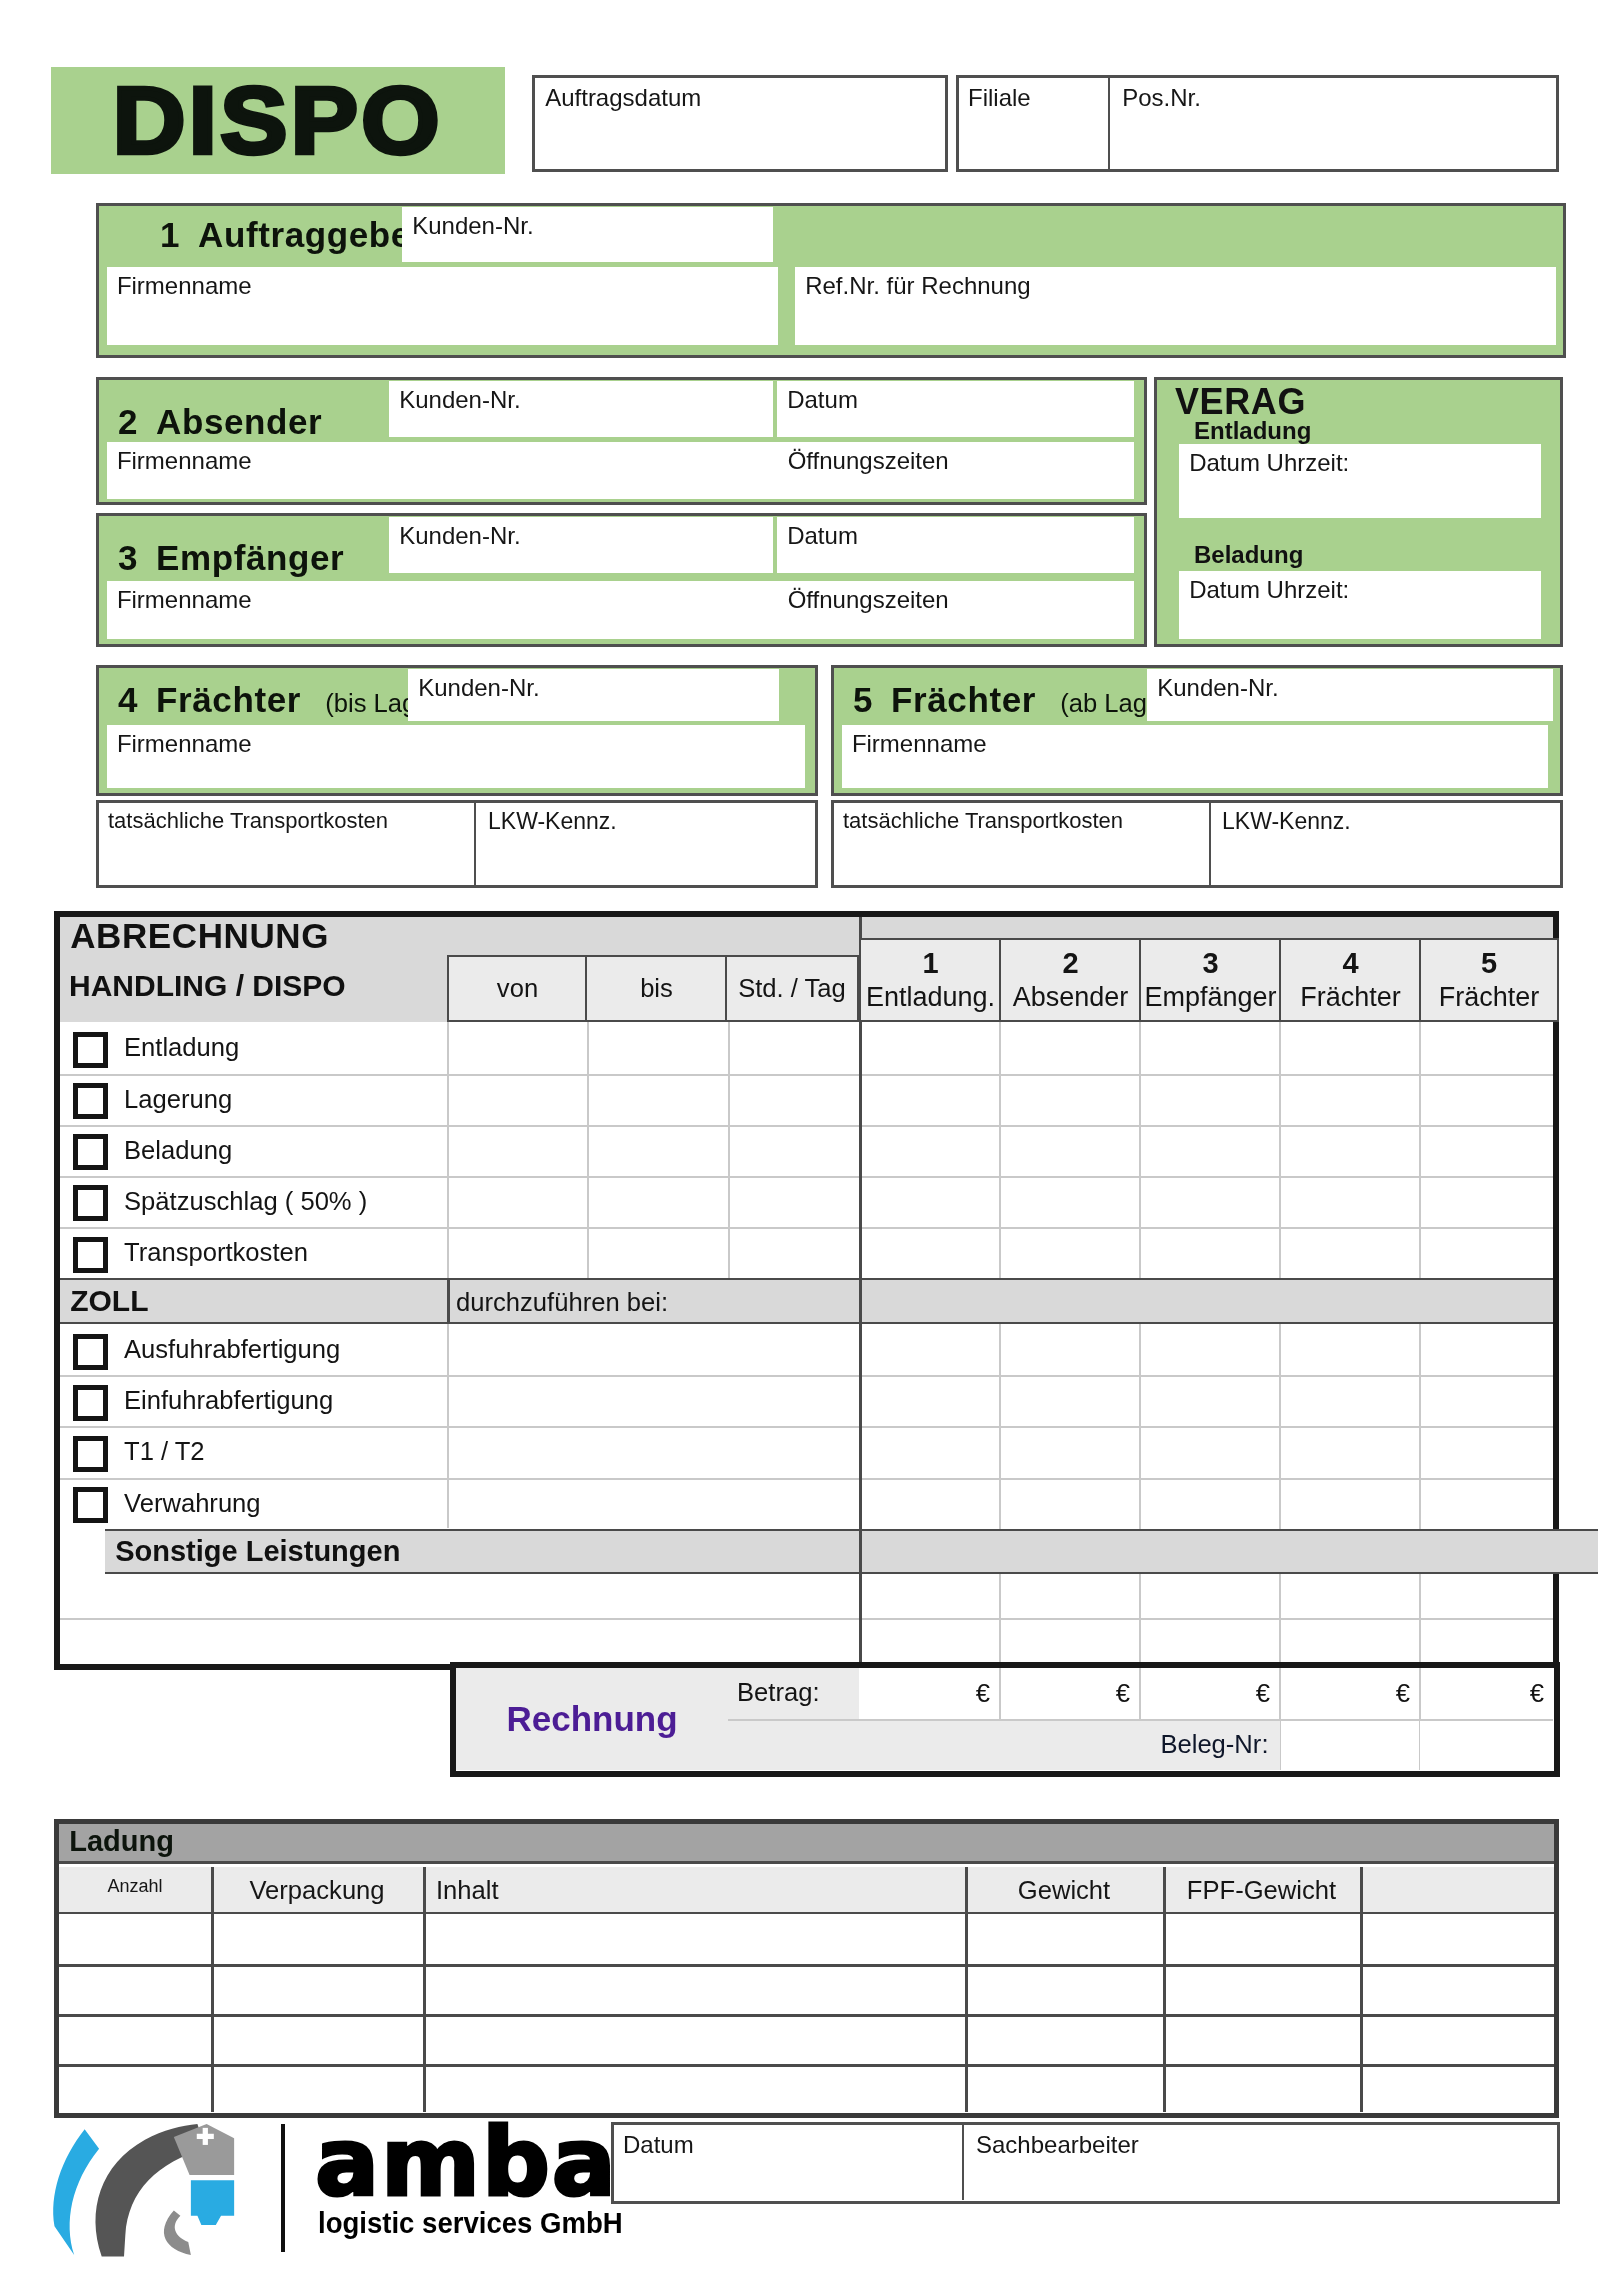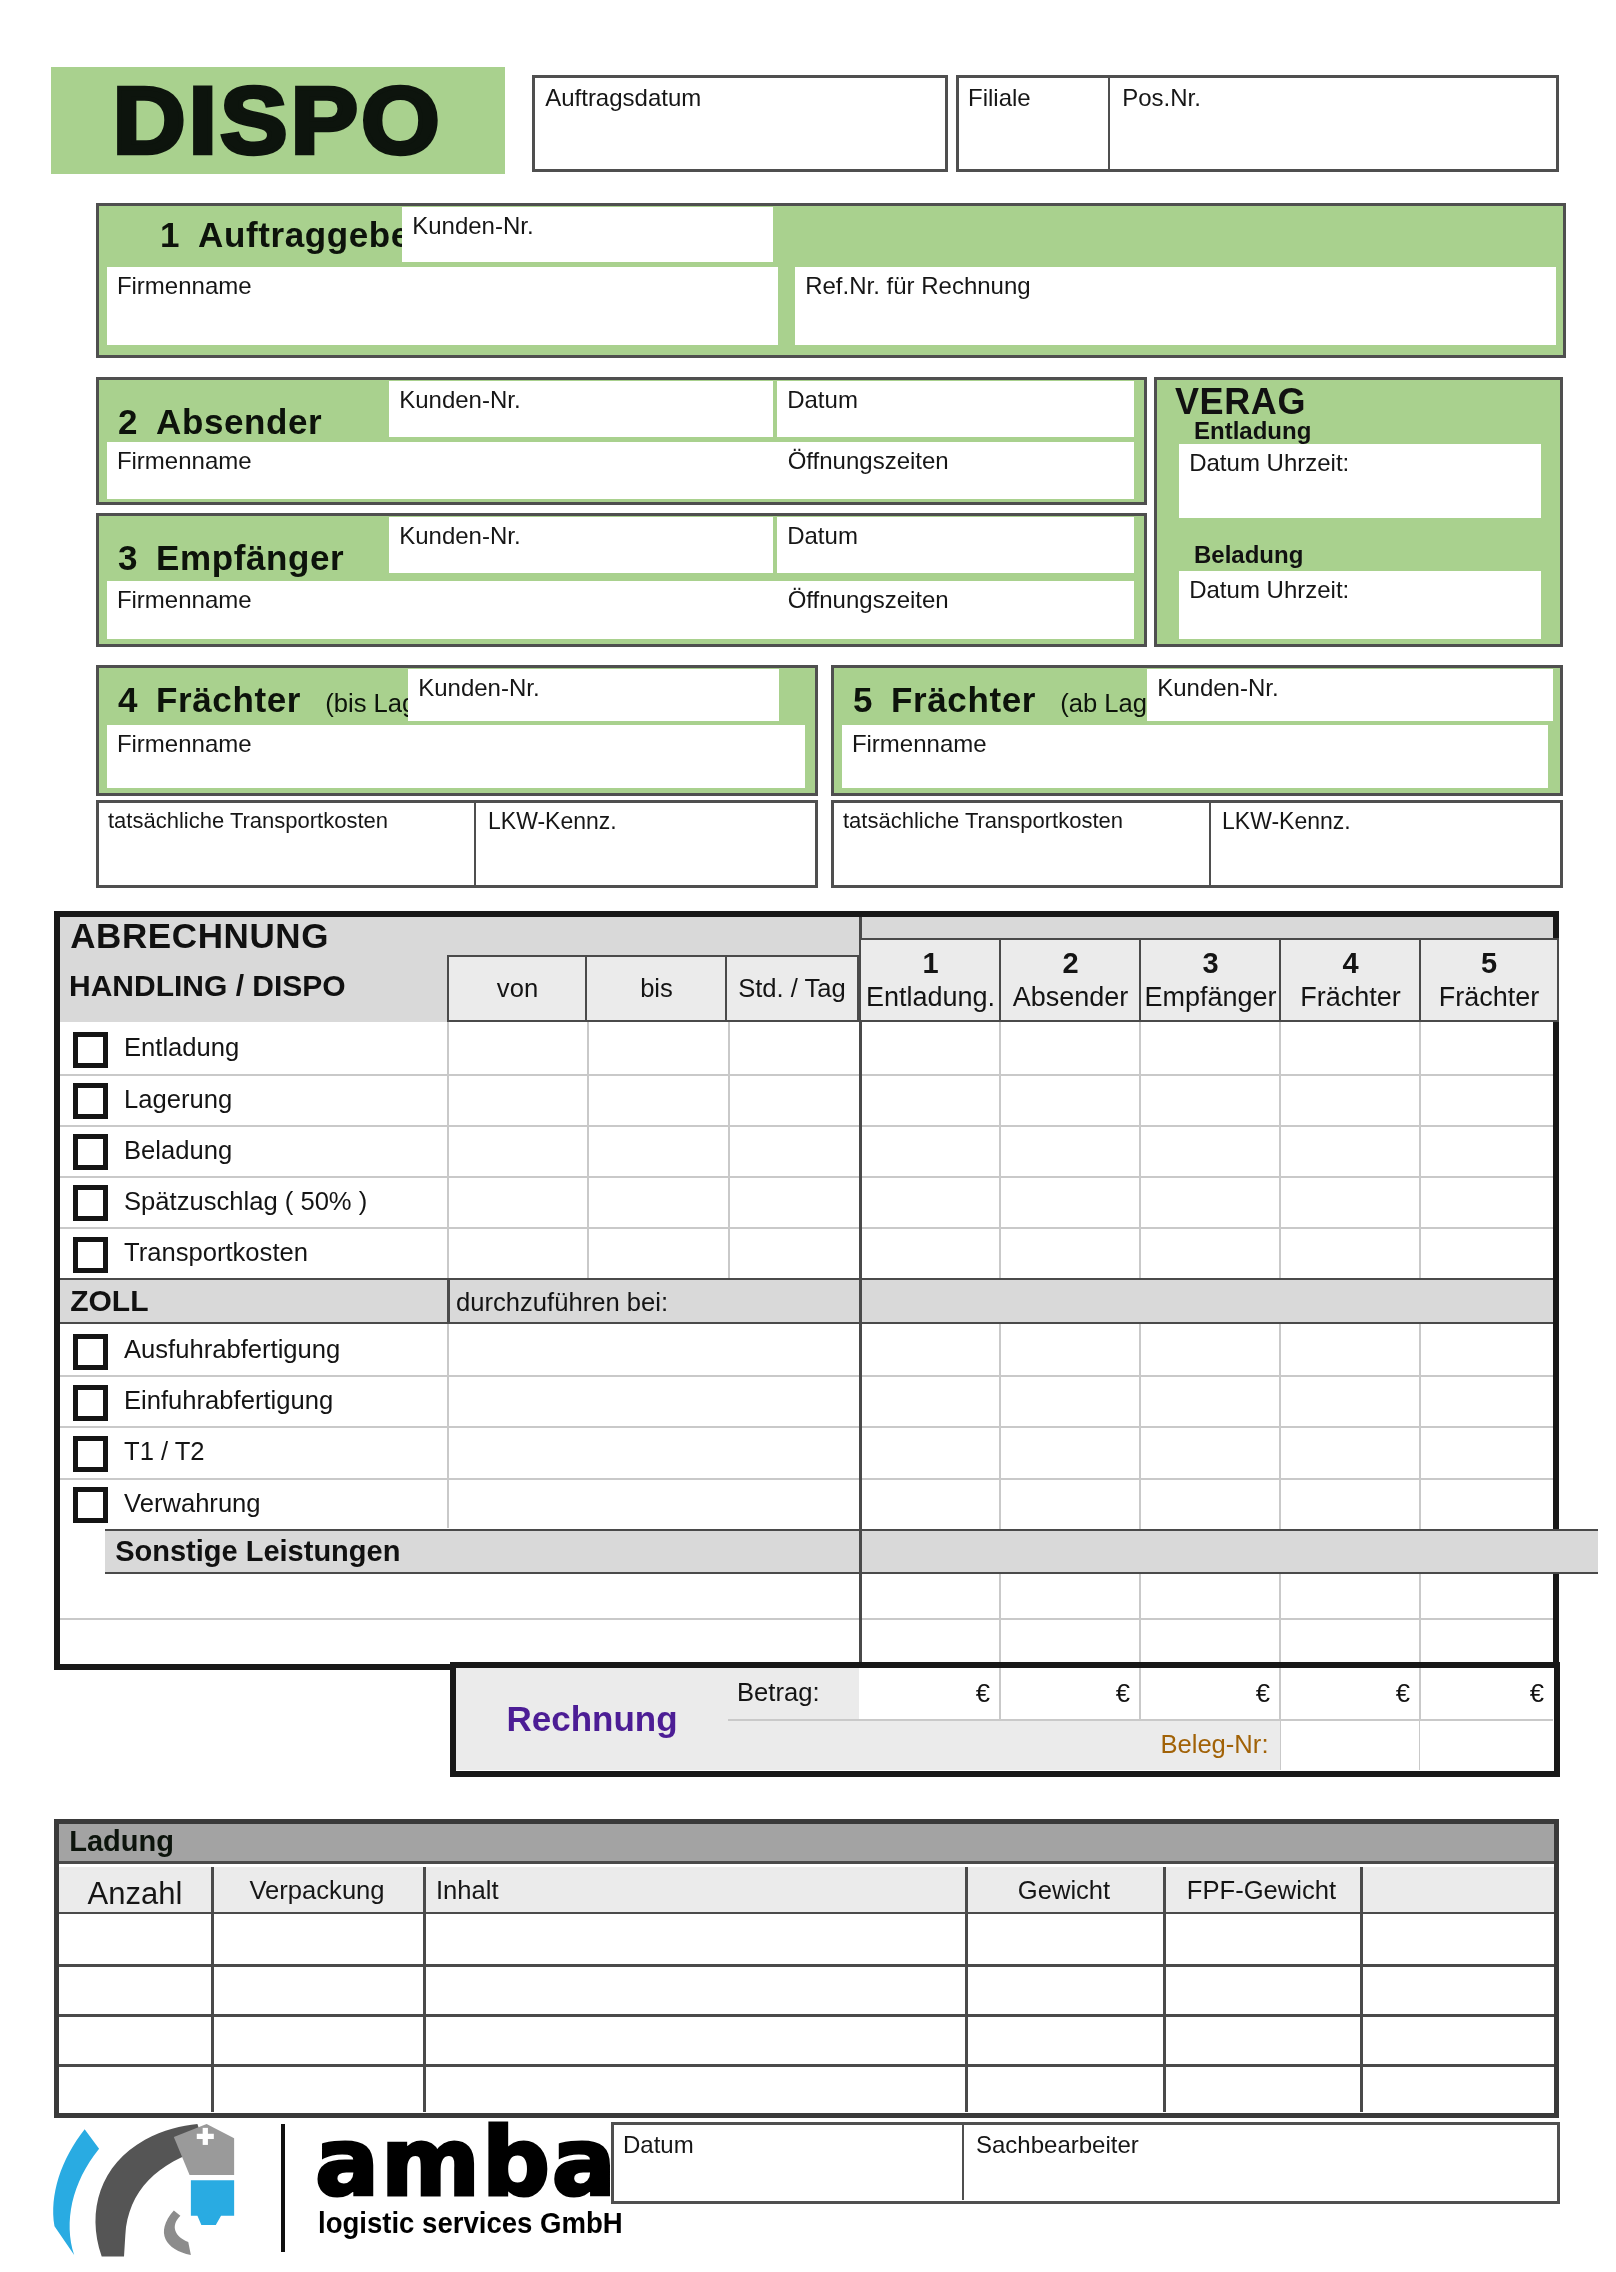--- a/index.html
+++ b/index.html
@@ -254,32 +254,32 @@
     <div class="euro" style="left:543px;top:0;width:140px;height:51px;">€</div>
     <div class="euro" style="left:683px;top:0;width:140px;height:51px;">€</div>
     <div class="euro" style="left:823px;top:0;width:140px;height:51px;">€</div>
     <div class="euro" style="left:963px;top:0;width:134px;height:51px;">€</div>
     <div class="vl" style="left:543px;top:0;height:51px;"></div>
     <div class="vl" style="left:683px;top:0;height:51px;"></div>
     <div class="vl" style="left:823px;top:0;height:51px;"></div>
     <div class="vl" style="left:963px;top:0;height:51px;"></div>
     <div class="hl" style="left:272px;top:51px;width:825px;"></div>
     <div class="abs gray" style="left:272px;top:53px;width:552px;height:49px;">
-      <span style="position:absolute;right:11.5px;top:9px;font-size:25.6px;color:#a16207;">Beleg-Nr:</span>
+      <span style="position:absolute;right:11.5px;top:9px;font-size:25.6px;color:#0f172a;">Beleg-Nr:</span>
     </div>
     <div class="abs" style="left:824px;top:53px;width:139px;height:49px;border-left:1.9px solid #c9c9c9;"></div>
     <div class="abs" style="left:963px;top:53px;width:134px;height:49px;border-left:1.9px solid #c9c9c9;"></div>
   </div>
 
   <div class="abs" style="left:54px;top:1819px;width:1505px;height:299px;background:#fff;border:5.1px solid #3a3a3a;">
     <div class="abs" style="left:0;top:0;width:1495px;height:40px;background:#a3a3a3;border-bottom:3.2px solid #4a4a4a;">
       <span style="position:absolute;left:10.2px;top:1.3px;font-weight:bold;font-size:29px;color:#0c140c;">Ladung</span>
     </div>
     <div class="abs gray" style="left:0;top:43px;width:1495px;height:47px;border-bottom:2.6px solid #4a4a4a;">
-      <span style="position:absolute;left:0;top:9px;width:152px;text-align:center;font-size:31px;">Anzahl</span>
+      <span style="position:absolute;left:0;top:9px;width:152px;text-align:center;font-size:18px;">Anzahl</span>
       <span style="position:absolute;left:152px;top:9px;width:212px;text-align:center;font-size:25.6px;">Verpackung</span>
       <span style="position:absolute;left:377px;top:9px;font-size:25.6px;">Inhalt</span>
       <span style="position:absolute;left:906px;top:9px;width:198px;text-align:center;font-size:25.6px;">Gewicht</span>
       <span style="position:absolute;left:1104px;top:9px;width:197px;text-align:center;font-size:25.6px;">FPF-Gewicht</span>
     </div>
     <div class="abs" style="left:0;top:90px;width:1495px;height:50px;"></div>
     <div class="abs" style="left:0;top:140px;width:1495px;height:50px;"></div>
     <div class="abs" style="left:0;top:190px;width:1495px;height:50px;"></div>
     <div class="abs" style="left:0;top:240px;width:1495px;height:49px;"></div>
     <div class="abs" style="left:152px;top:43px;width:2.6px;height:245px;background:#4a4a4a;"></div>

